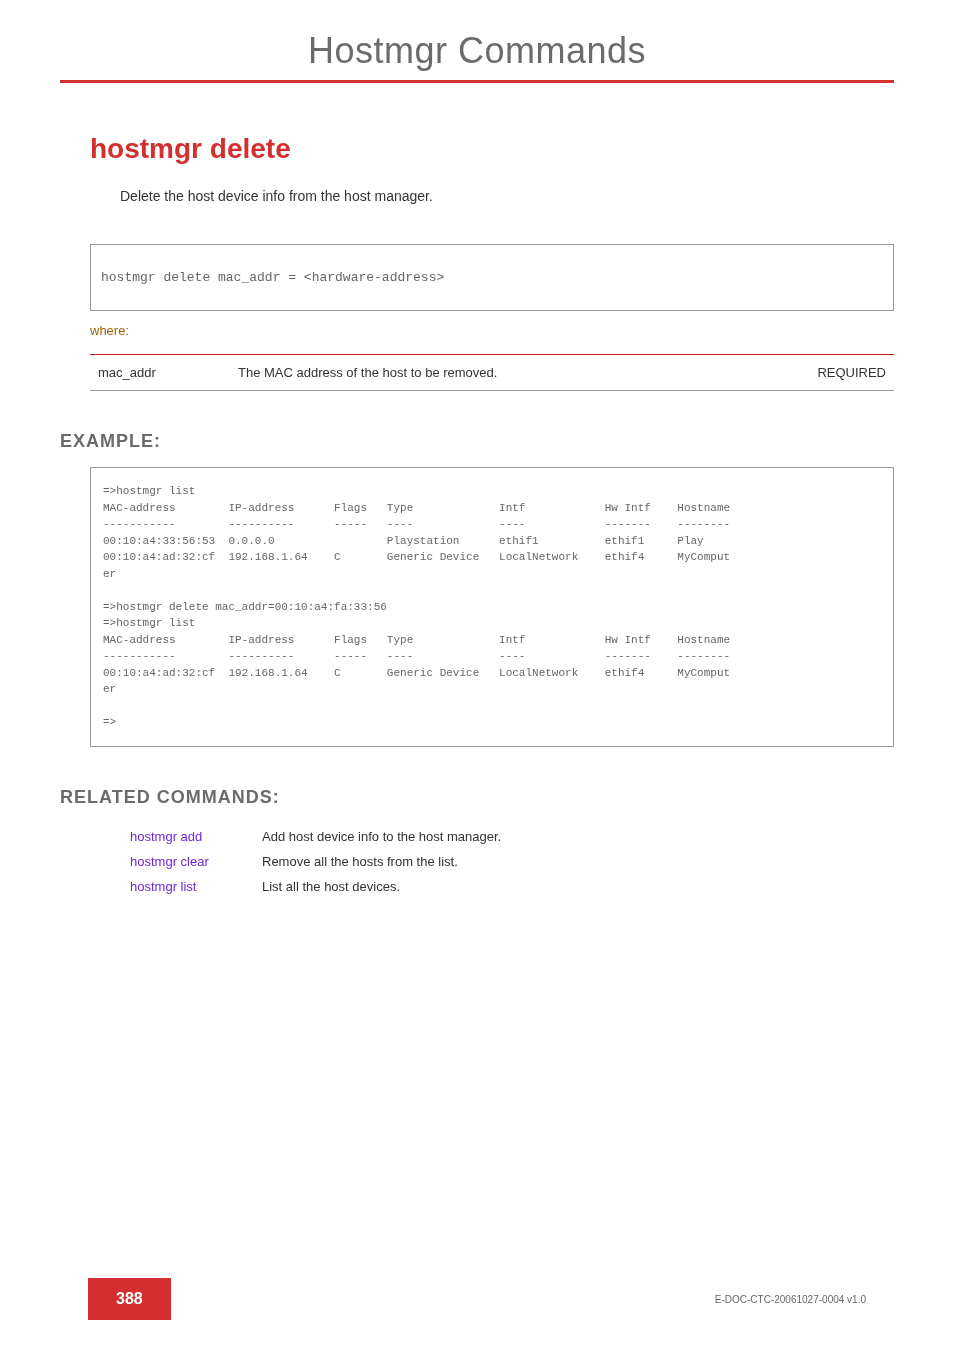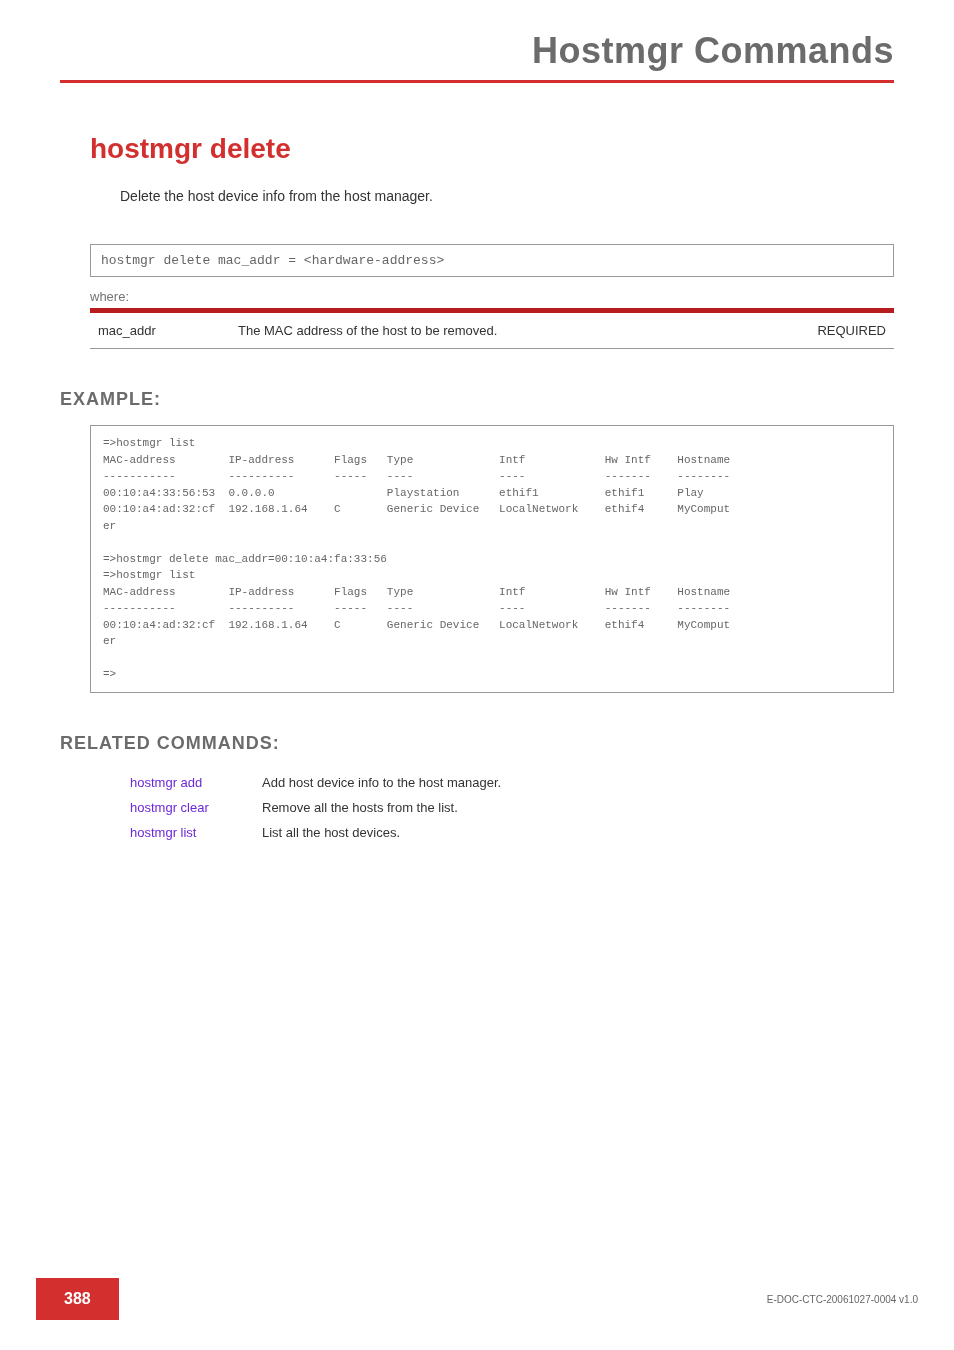--- a/index.html
+++ b/index.html
@@ -7,23 +7,23 @@
       width: 954px;
       height: 1350px;
       background: #ffffff;
       font-family: Arial, Helvetica, sans-serif;
       position: relative;
     }
     .header-area {
       padding: 30px 60px 0 60px;
     }
     .header-title {
-      text-align: right;
+      text-align: center;
       font-size: 36px;
-      font-weight: 700;
+      font-weight: 400;
       color: #6b6b6b;
       font-family: Arial, sans-serif;
       letter-spacing: 0.5px;
     }
     .header-divider {
       height: 3px;
       background: #d32f2f;
       margin-top: 8px;
     }
     .content {
@@ -44,54 +44,54 @@
     .section-heading {
       color: #6b6b6b;
       font-size: 18px;
       font-weight: bold;
       letter-spacing: 1px;
       margin-bottom: 15px;
       margin-left: -30px;
     }
     .code-box {
       border: 1px solid #999;
-      padding: 8px 10px;
+      padding: 25px 10px;
       font-family: "Courier New", Courier, monospace;
       font-size: 13px;
       color: #666;
       margin-bottom: 12px;
       background: #fff;
     }
     .where-label {
       font-size: 13px;
-      color: #737373;
-      margin-bottom: 4px;
+      color: #a16207;
+      margin-bottom: 16px;
     }
     .param-table {
       width: 100%;
       border-collapse: collapse;
       margin-bottom: 40px;
     }
     .param-table td {
-      border-top: 5px solid #b91c1c;
+      border-top: 1px solid #b91c1c;
       border-bottom: 1px solid #999;
       padding: 10px 8px;
       font-size: 13px;
       color: #333;
     }
     .param-table td:first-child {
       width: 140px;
     }
     .param-table td:last-child {
       width: 100px;
       text-align: right;
     }
     .example-box {
       border: 1px solid #999;
-      padding: 9px 12px;
+      padding: 15px 12px;
       font-family: "Courier New", Courier, monospace;
       font-size: 11px;
       color: #666;
       background: #fff;
       white-space: pre;
       line-height: 1.5;
       margin-bottom: 40px;
       overflow: hidden;
     }
     .related-table {
@@ -110,21 +110,21 @@
       color: #333;
     }
     .footer {
       position: absolute;
       bottom: 30px;
       left: 0;
       right: 0;
       display: flex;
       justify-content: space-between;
       align-items: center;
-      padding: 0 36px;
+      padding: 0 88px;
     }
     .page-number {
       background: #d32f2f;
       color: #fff;
       font-weight: bold;
       font-size: 16px;
       padding: 12px 28px;
     }
     .footer-doc {
       color: #666;

